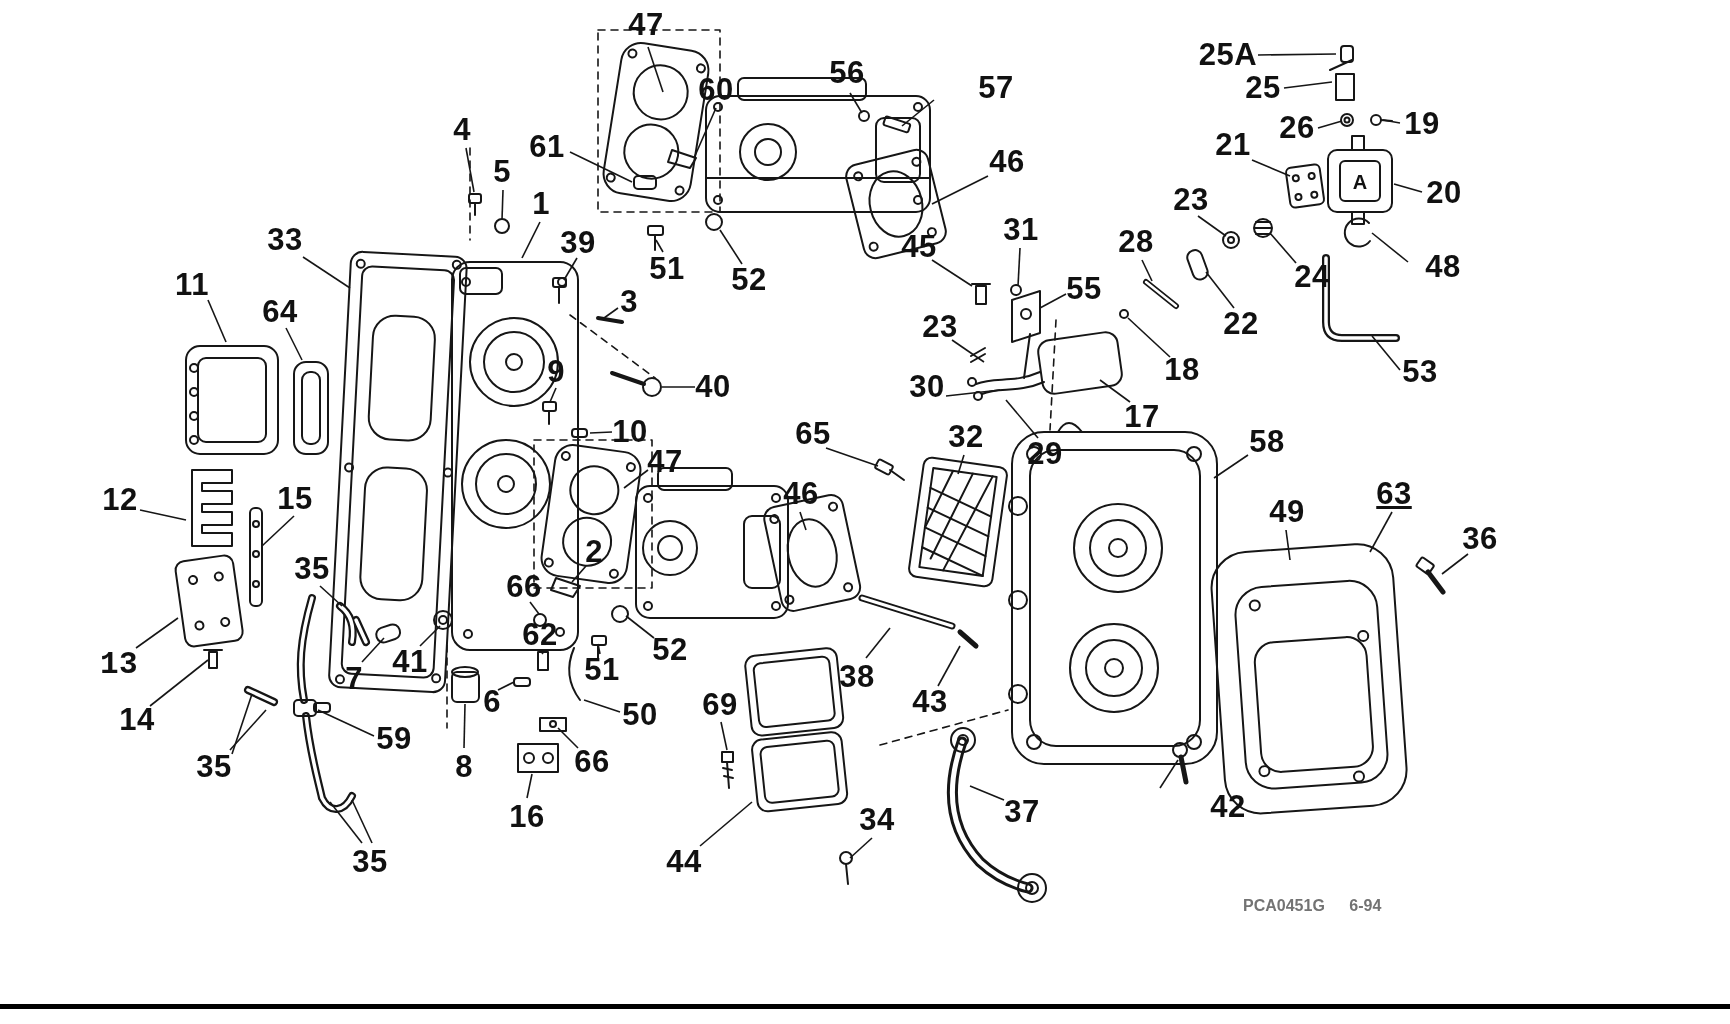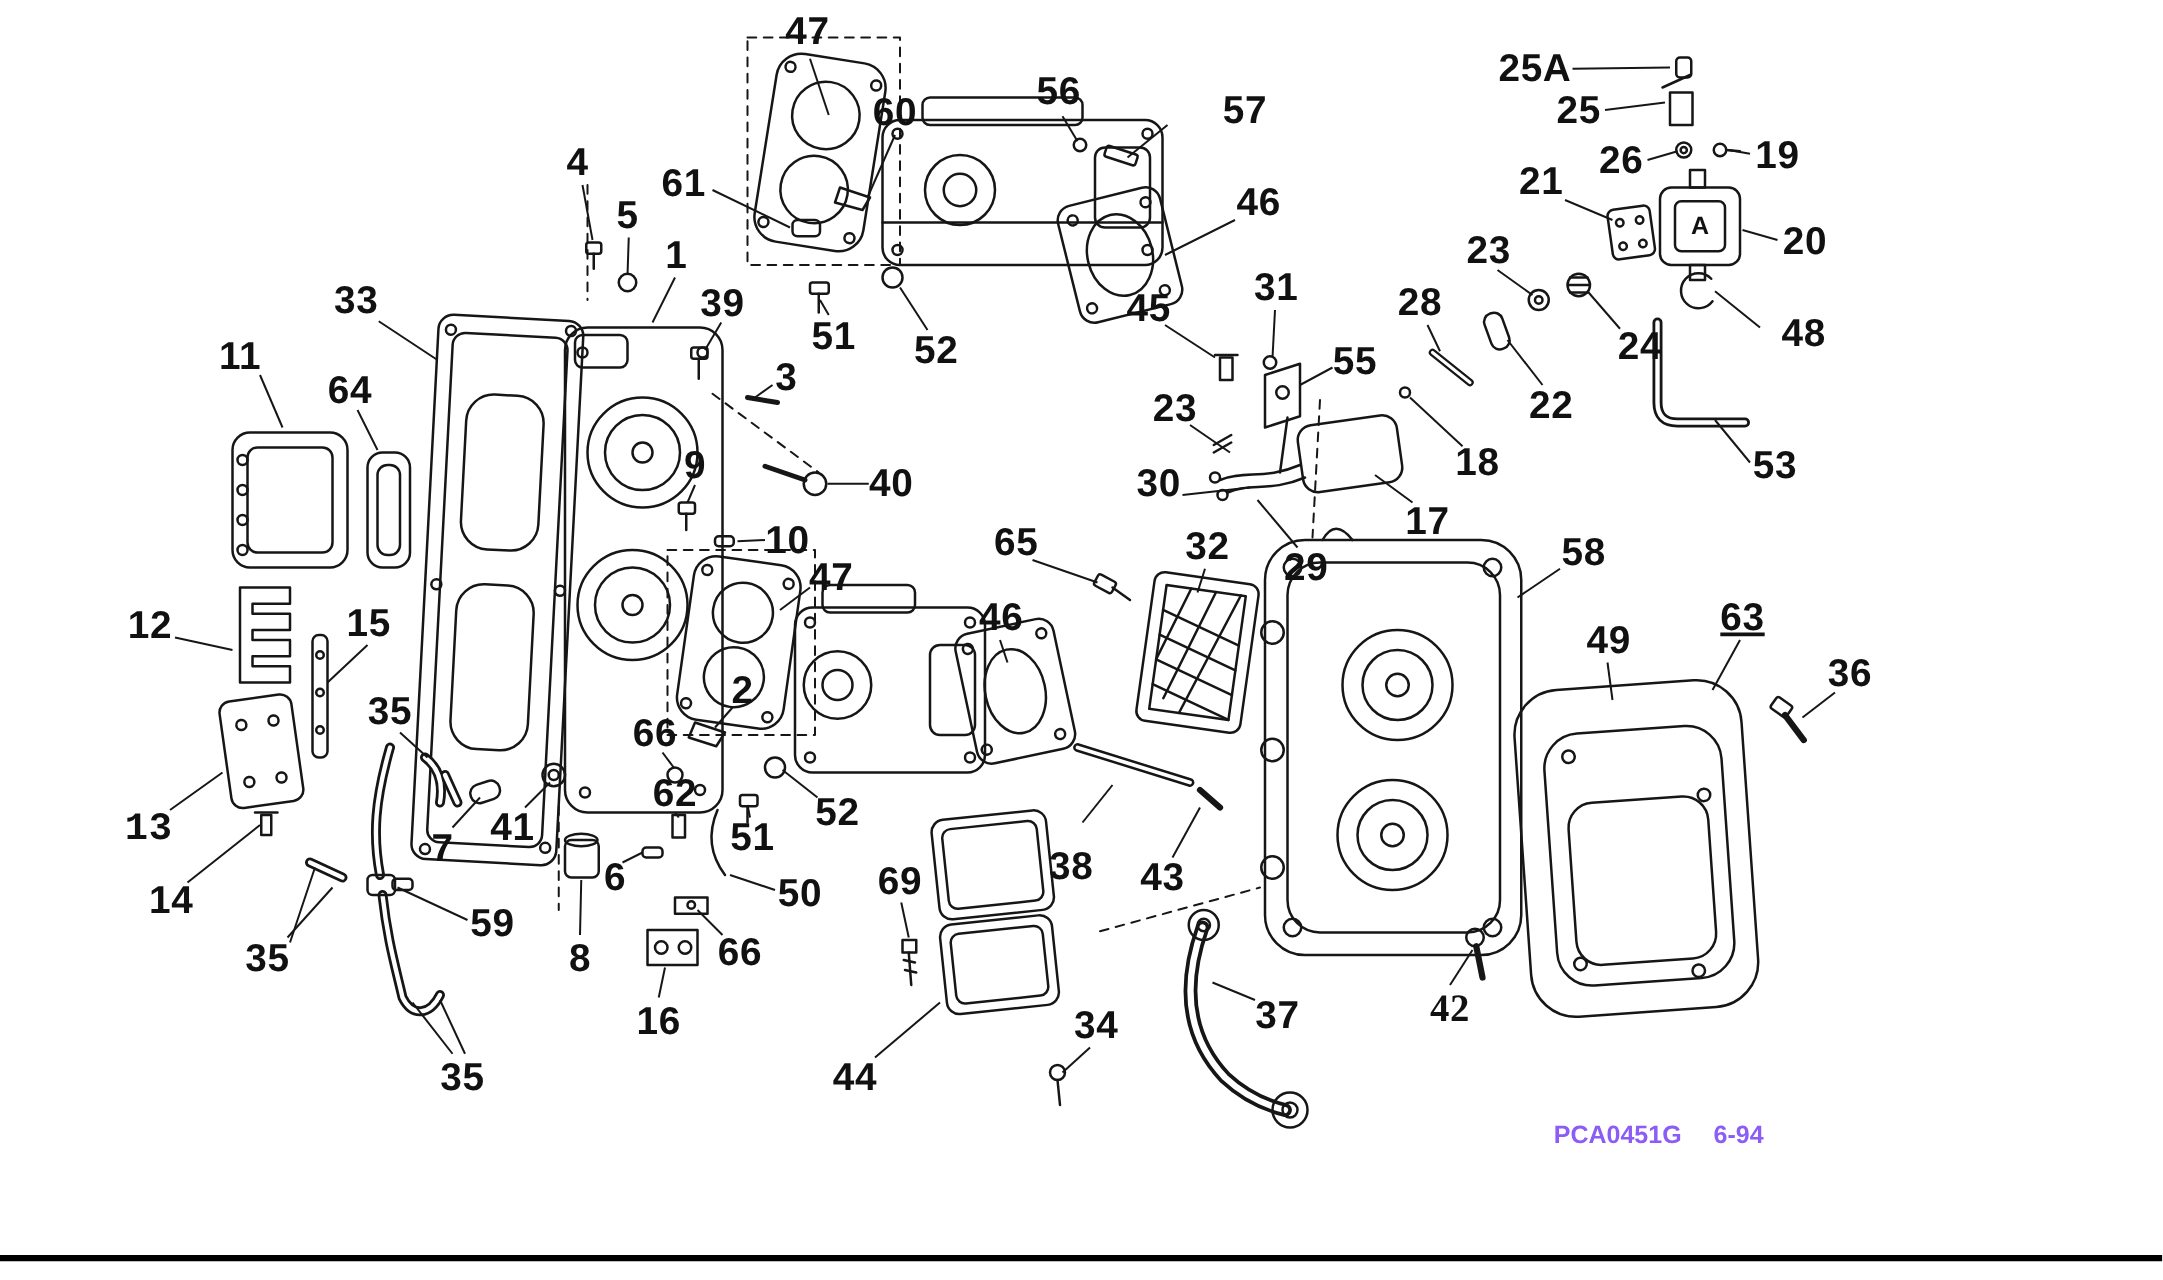--- a/index.html
+++ b/index.html
@@ -3,21 +3,21 @@
 <meta charset="utf-8">
 <style>
   html,body{margin:0;padding:0;background:#ffffff;}
   #canvas{position:relative;width:1730px;height:1024px;background:#ffffff;overflow:hidden;
           font-family:"Liberation Sans",sans-serif;}
   #art,#overlay{position:absolute;left:0;top:0;width:1730px;height:1024px;}
   #overlay line{stroke:#161616;stroke-width:1.6;}
   .part-label{position:absolute;transform:translate(-50%,-50%);font-weight:bold;font-size:31px;
               color:#111;white-space:nowrap;letter-spacing:.5px;}
   .part-label.small{font-size:20px;letter-spacing:0;}
-  .figure-code{position:absolute;left:1243px;top:897px;font-weight:bold;font-size:20px;color:#8b5cf6;}
+  .figure-code{position:absolute;left:1243px;top:897px;font-weight:bold;font-size:16px;color:#737373;}
   .figure-code span + span{margin-left:20px;}
   .bottom-rule{position:absolute;left:0;top:1004px;width:1730px;height:5px;background:#000;}
 </style>
 </head>
 <body>
 
 <div id="canvas">
 
   <svg id="art" viewBox="0 0 1730 1024">
     <g fill="none" stroke="#161616" stroke-width="2" stroke-linecap="round" stroke-linejoin="round">
@@ -478,27 +478,27 @@
       <div class="part-label" style="left: 670px; top: 650px;">52</div>
       <div class="part-label" style="left: 602px; top: 670px;">51</div>
       <div class="part-label" style="left: 137px; top: 720px;">14</div>
       <div class="part-label" style="left: 492px; top: 702px;">6</div>
       <div class="part-label" style="left: 640px; top: 715px;">50</div>
       <div class="part-label" style="left: 394px; top: 739px;">59</div>
       <div class="part-label" style="left: 214px; top: 767px;">35</div>
       <div class="part-label" style="left: 464px; top: 767px;">8</div>
       <div class="part-label" style="left: 592px; top: 762px;">66</div>
       <div class="part-label" style="left: 720px; top: 705px;">69</div>
-      <div class="part-label" style="left: 857px; top: 677px; margin-top: 16px;">38</div>
+      <div class="part-label" style="left: 857px; top: 677px;">38</div>
       <div class="part-label" style="left: 930px; top: 702px;">43</div>
       <div class="part-label" style="left: 527px; top: 817px;">16</div>
       <div class="part-label" style="left: 684px; top: 862px;">44</div>
       <div class="part-label" style="left: 877px; top: 820px;">34</div>
       <div class="part-label" style="left: 1022px; top: 812px;">37</div>
-      <div class="part-label" style="left: 1160px; top: 807px; font-family: Liberation Serif, serif;">42</div>
+      <div class="part-label" style="left: 1228px; top: 807px;">42</div>
       <div class="part-label" style="left: 370px; top: 862px;">35</div>
       <div class="part-label small" style="left: 1360px; top: 182px;">A</div>
     </div>
 
   <div class="figure-code">
     <span>PCA0451G</span>
     <span>6-94</span>
   </div>
 
   <div class="bottom-rule"></div>

